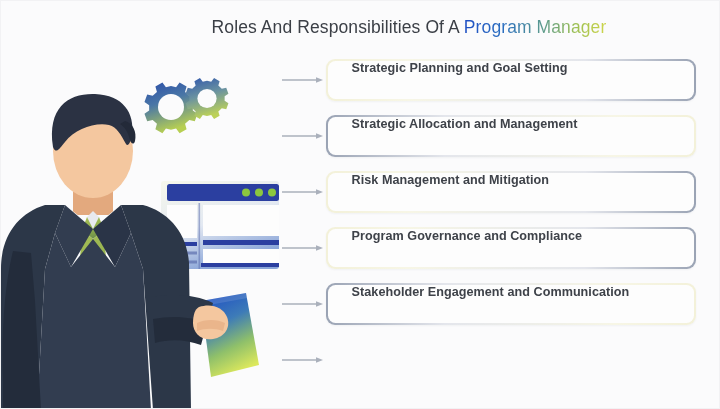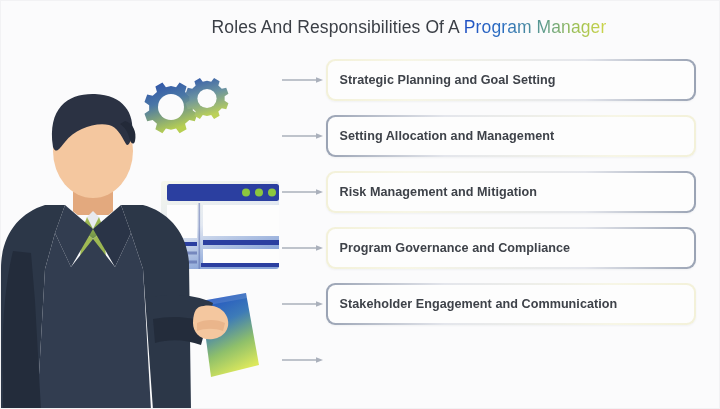--- a/index.html
+++ b/index.html
@@ -52,23 +52,22 @@
     box-sizing:border-box;
     box-shadow:0 1px 2px rgba(40,50,70,.05);
   }
   .card.dir-a{ background-image:linear-gradient(90deg,#f3f1d9 0%,#f7f6e6 22%,#e4e6ec 70%,#9aa3b4 100%); }
   .card.dir-b{ background-image:linear-gradient(90deg,#9aa3b4 0%,#e4e6ec 32%,#f7f6e6 78%,#f3f1d9 100%); }
   .card-inner{
     width:100%;height:100%;
     background:#fdfdfd;
     border-radius:7.6px;
     display:flex;
-    align-items:center;
     box-sizing:border-box;
-    padding-left:12px;
+    padding-left:24px;
   }
   .card-label{
     font-size:12.6px;
     font-weight:bold;
     color:#3e4249;
     letter-spacing:.05px;
     white-space:nowrap;
   }
 
   
@@ -240,21 +239,21 @@
   </div>
 
   <div class="cards">
     <div class="card dir-a">
       <div class="card-inner">
         <span class="card-label">Strategic Planning and Goal Setting</span>
       </div>
     </div>
     <div class="card dir-b">
       <div class="card-inner">
-        <span class="card-label">Setting Allocation and Management</span>
+        <span class="card-label">Strategic Allocation and Management</span>
       </div>
     </div>
     <div class="card dir-a">
       <div class="card-inner">
         <span class="card-label">Risk Management and Mitigation</span>
       </div>
     </div>
     <div class="card dir-a">
       <div class="card-inner">
         <span class="card-label">Program Governance and Compliance</span>

